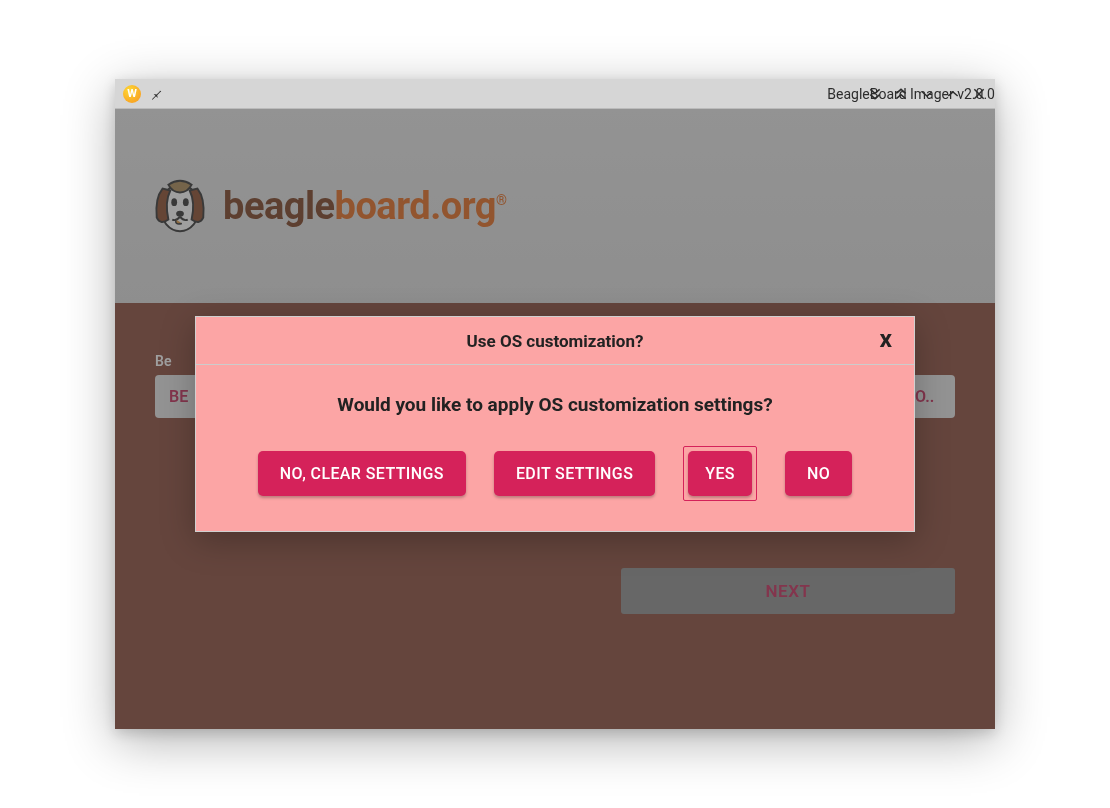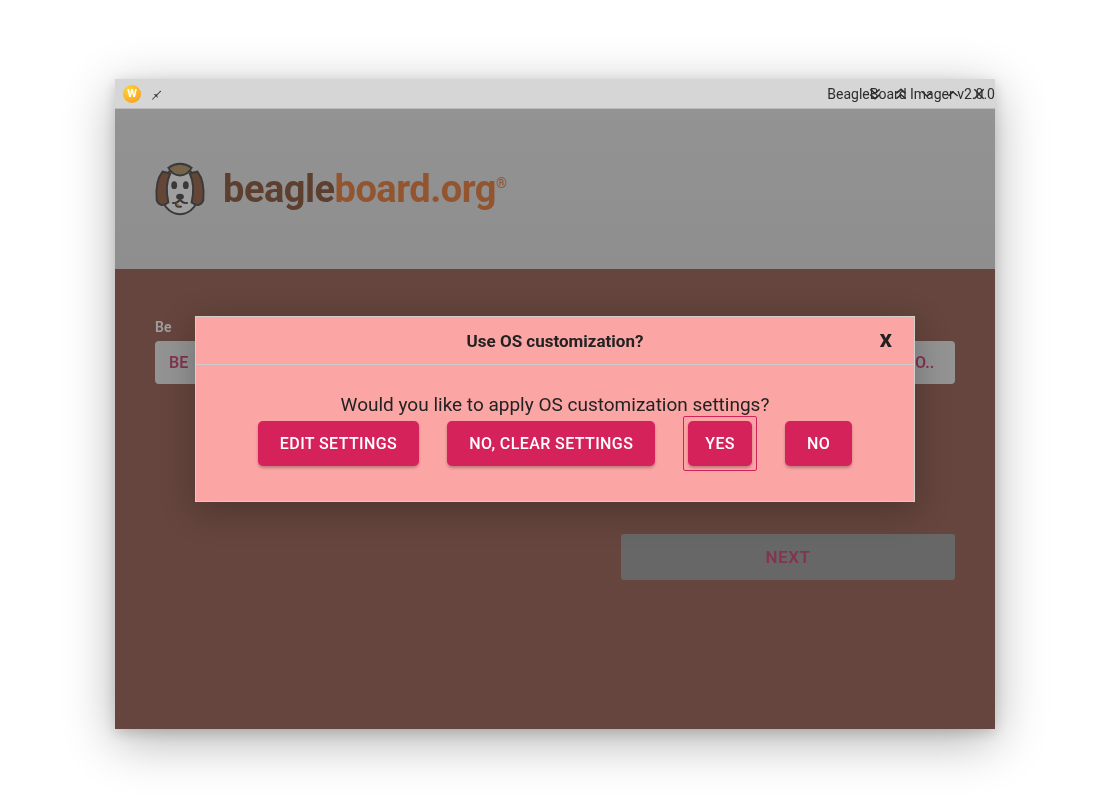--- a/index.html
+++ b/index.html
@@ -54,21 +54,21 @@
       margin-left: auto;
       display: flex;
       gap: 10px;
       align-items: center;
     }
     .titlebar-controls .ctrl {
       width: 16px; height: 16px;
       color: #2d2d2d;
     }
     .header-area {
-      height: 160px;
+      height: 194px;
       background: linear-gradient(#e6e6e6, #dddddd);
       display: flex;
       align-items: center;
       padding-left: 34px;
     }
     .logo-wrap {
       display: flex;
       align-items: center;
       gap: 12px;
     }
@@ -159,20 +159,22 @@
       color: #222;
       cursor: pointer;
     }
     .dialog-body {
       padding: 28px 24px 30px;
       text-align: center;
     }
     .dialog-question {
       font-size: 19px;
       color: #222;
+      margin-bottom: 30px;
+      font-weight: bold;
     }
     .dialog-buttons {
       display: flex;
       gap: 28px;
       justify-content: center;
       align-items: center;
     }
     .btn {
       background: #d5225a;
       color: #fff;
@@ -264,22 +266,22 @@
   <div class="dim"></div>
 
   <div class="dialog">
     <div class="dialog-header">
       <div class="dialog-title">Use OS customization?</div>
       <div class="dialog-close">X</div>
     </div>
     <div class="dialog-body">
       <div class="dialog-question">Would you like to apply OS customization settings?</div>
       <div class="dialog-buttons">
+        <div class="btn">NO, CLEAR SETTINGS</div>
         <div class="btn">EDIT SETTINGS</div>
-        <div class="btn">NO, CLEAR SETTINGS</div>
         <div class="btn-outline">
           <div class="btn">YES</div>
         </div>
         <div class="btn">NO</div>
       </div>
     </div>
   </div>
 
 </div>
 

